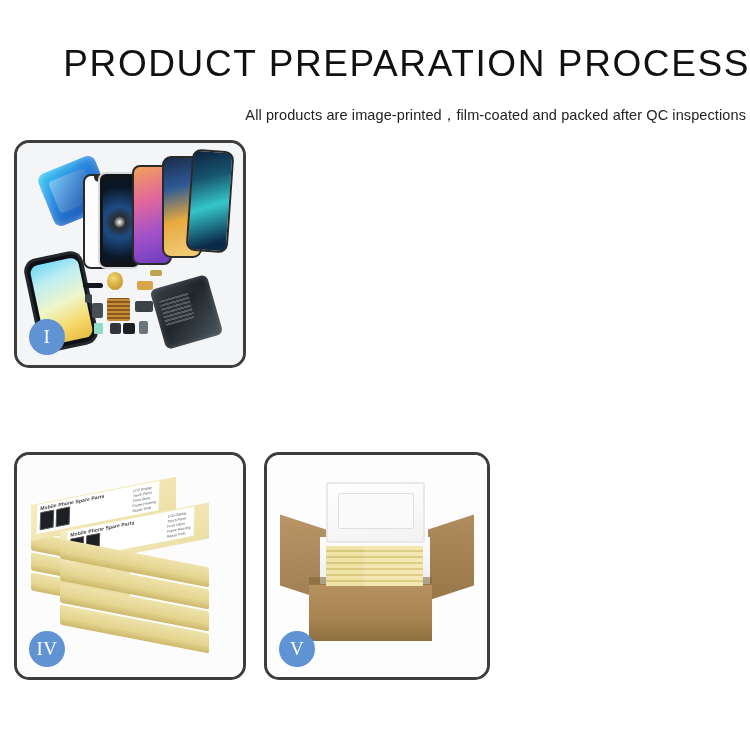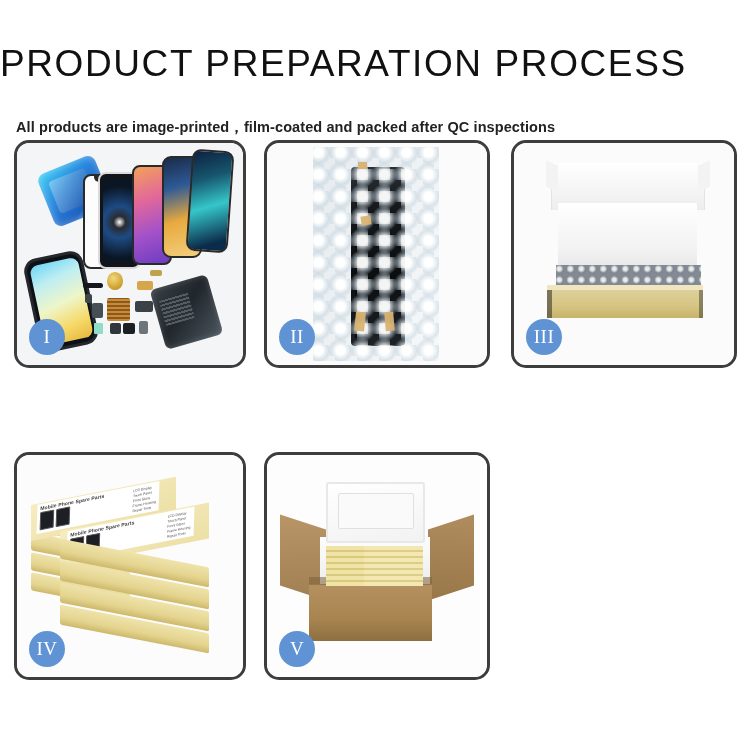--- a/index.html
+++ b/index.html
@@ -6,35 +6,35 @@
   body{
     width:750px;height:750px;
     background:#ffffff;
     font-family:"Liberation Sans", sans-serif;
     overflow:hidden;
     position:relative;
   }
   .page{width:750px;height:750px;position:relative;}
 
   
-  .header{position:absolute;left:0;top:0;width:750px;text-align:left;}
+  .header{position:absolute;left:0;top:0;width:750px;text-align:right;}
   .title{
     margin:0;padding:0;
     font-size:37px;
     font-weight:400;
     letter-spacing:1.6px;
     color:#111111;
     line-height:1;
     padding-top:45px;
     white-space:nowrap;
   }
   .subtitle{
-    margin:16px;padding:0;
+    margin:4px;padding:0;
     font-size:14.5px;
-    font-weight:700;
+    font-weight:400;
     color:#222222;
     line-height:1;
     padding-top:22px;
     letter-spacing:.1px;
     white-space:nowrap;
   }
 
   
   .grid{position:absolute;left:0;top:0;width:750px;height:750px;}
   .panel{
@@ -355,46 +355,21 @@
         <div class="chip c7"></div>
         <div class="chip c8"></div>
         <div class="chip c9"></div>
         <div class="chip c10"></div>
         <div class="chip c11"></div>
         <div class="chip c12"></div>
       </div>
       <div class="badge">I</div>
     </div>
 
-    <div class="panel" style="left:264px;top:140px;width:226px;height:228px;">
-      <div class="photo">
-        <div class="p2bg"></div>
-        <div class="bag">
-          <div class="screenin"></div>
-          <div class="bubbles"></div>
-          <div class="tape t1"></div>
-          <div class="tape t2"></div>
-          <div class="tape t3"></div>
-          <div class="tape t4"></div>
-        </div>
-      </div>
-      <div class="badge">II</div>
-    </div>
-
-    <div class="panel" style="left:511px;top:140px;width:226px;height:228px;">
-      <div class="photo">
-        <div class="p3bg"></div>
-        <div class="b3-lid"></div>
-        <div class="b3-foam"></div>
-        <div class="b3-bubble"></div>
-        <div class="b3-lip"></div>
-        <div class="b3-base"></div>
-      </div>
-      <div class="badge">III</div>
-    </div>
+
 
     <div class="panel" style="left:14px;top:452px;width:232px;height:228px;">
       <div class="photo">
         <div class="p4bg"></div>
 
         <div class="stackbox" style="left:6%;top:30%;width:44%;height:8%;transform:skewY(11deg);"></div>
         <div class="stackbox" style="left:6%;top:39%;width:44%;height:8%;transform:skewY(11deg);"></div>
         <div class="stackbox" style="left:6%;top:48%;width:44%;height:8%;transform:skewY(11deg);"></div>
         <div class="stackbox" style="left:6%;top:57%;width:44%;height:8%;transform:skewY(11deg);"></div>
 

